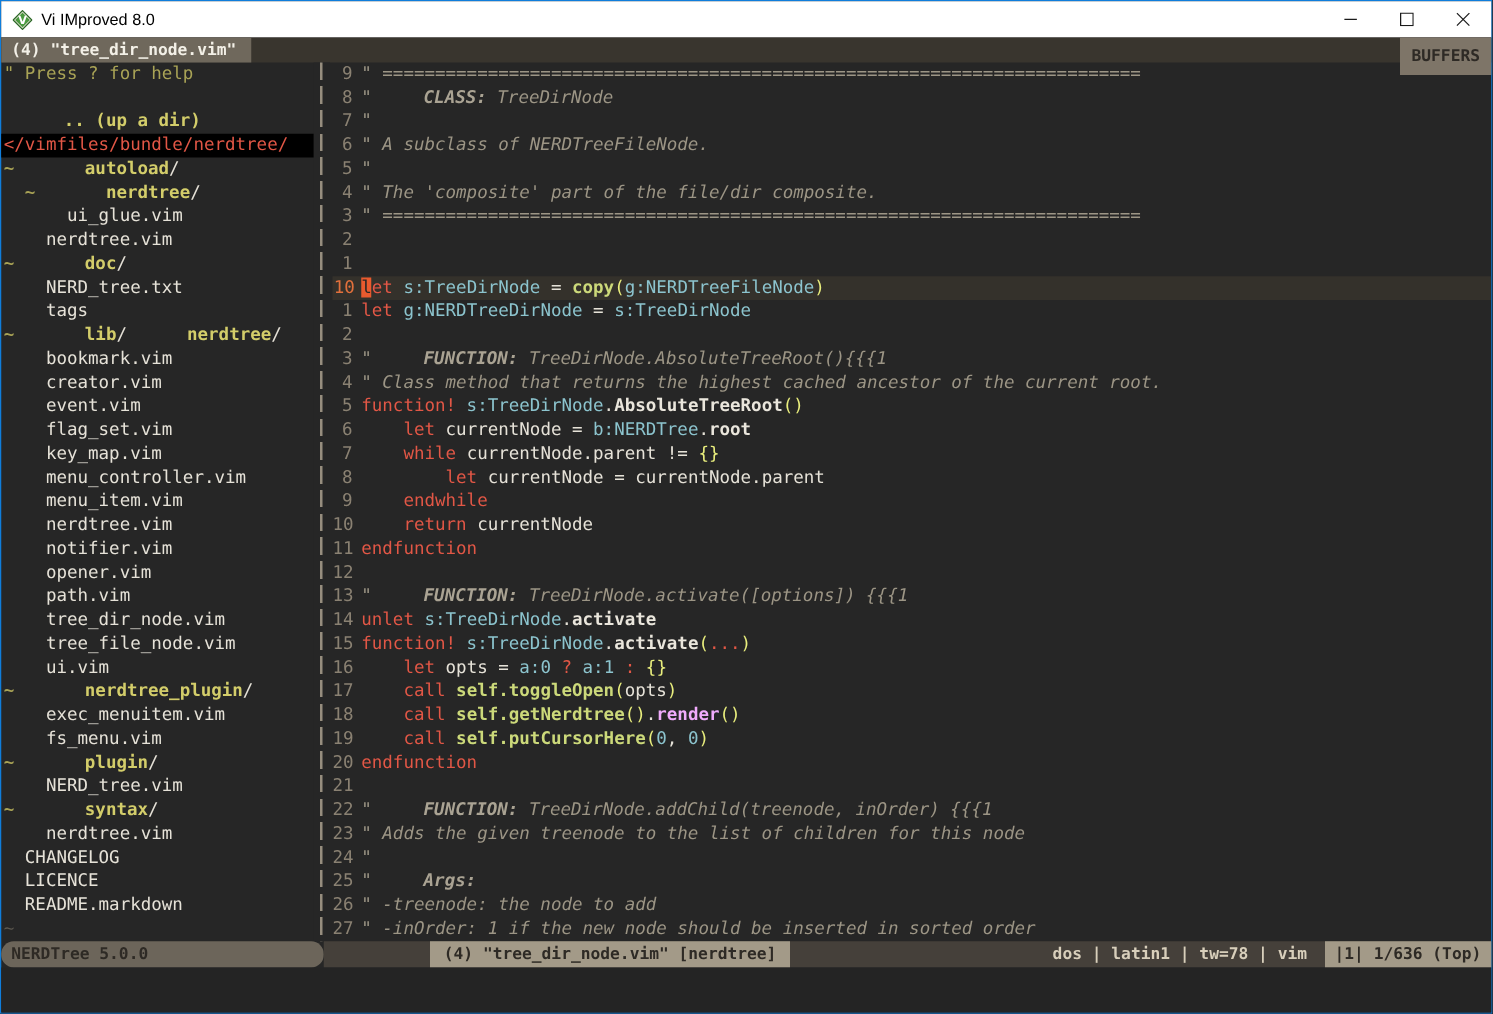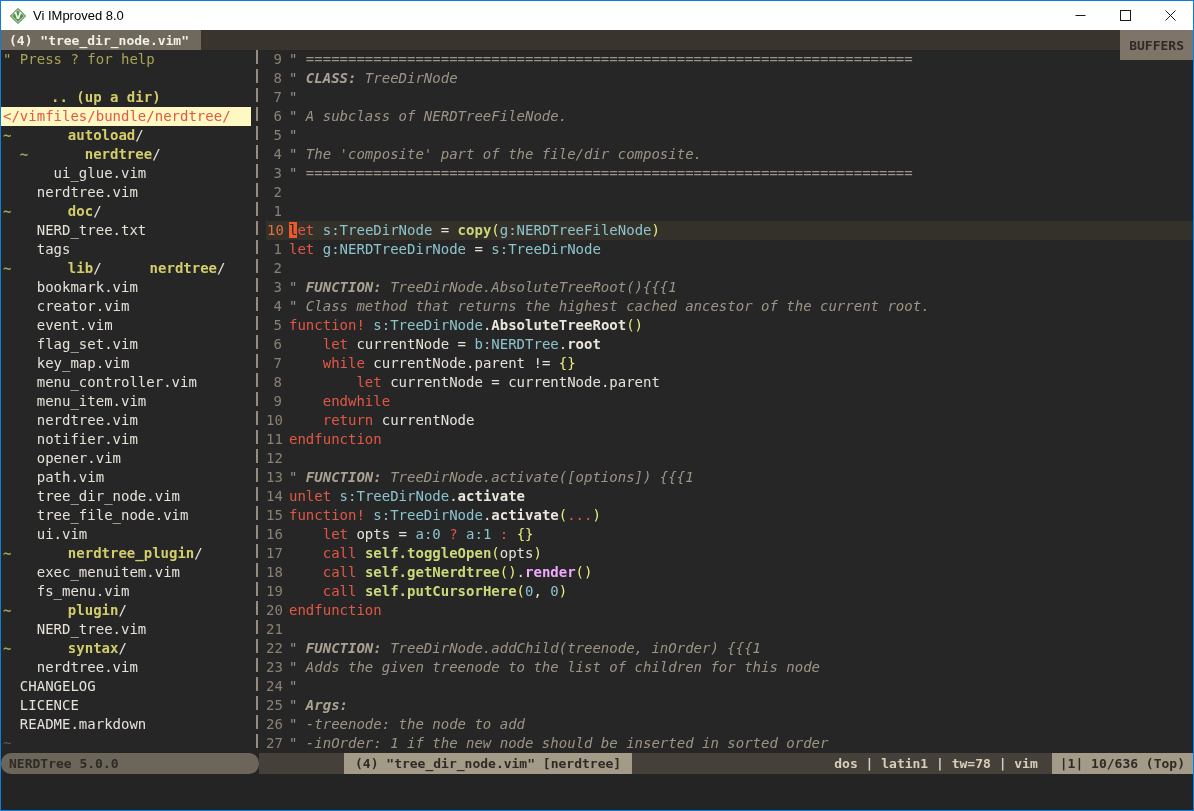--- a/index.html
+++ b/index.html
@@ -15,41 +15,41 @@
 
   
   .tabline { height:20px; background:#39352e; display:flex; flex:none; font:bold 13px "DejaVu Sans Mono", monospace; }
   .tab-active { background:#6f685c; color:#f3f0e7; padding:0 12px 0 8px; display:flex; align-items:center; white-space:pre; }
   .tab-right { margin-left:auto; background:#7e7568; color:#2e2a25; padding:15px 9px; display:flex; align-items:center; }
 
   
   .content { height:703px; flex:none; display:flex; }
   .nerdtree { width:250px; flex:none; font:14px "DejaVu Sans Mono", monospace; line-height:19px; white-space:pre; padding-left:2px; }
   .nt-row { height:19px; margin-left:-2px; padding-left:2px; }
-  .nt-row.sel { background:#fef9c3; }
+  .nt-row.sel { background:#000000; }
   .nt-cm { color:#a9a356; }
   .nt-dir { color:#d3cd6a; font-weight:bold;margin-left:48px; }
   .nt-tl { color:#a9a356; font-weight:bold; }
   .nt-sl { color:#e6e2d8; }
   .nt-n { color:#e6e2d8; }
   .nt-sel { color:#e25746; }
   .nt-dim { color:#5d5950; }
 
   .separator { width:13px; flex:none; background-color:#262626;
     background-image:repeating-linear-gradient(180deg,#968d7e 0 14px,transparent 14px 19px);
     background-size:2px 100%; background-repeat:no-repeat; background-position:5px 0; }
 
   .editor { flex:1; font:14px "DejaVu Sans Mono", monospace; line-height:19px; white-space:pre; padding-left:2px; overflow:hidden; }
   .ed-row { height:19px; display:flex; }
   .ed-row.cur { background:#34312b; }
   .lnum { width:23px; flex:none; color:#8a8172; text-align:right; padding-right:7px; }
   .ed-row.cur .lnum { color:#e2703c; text-align:left; padding-left:1px; }
   .tk-n { color:#e6e2d8; }
   .tk-c { color:#9c9585; font-style:italic; }
-  .tk-cb { color:#aaa393; font-style:italic; font-weight:bold; }
+  .tk-cb { color:#aaa393; font-style:italic; font-weight:bold;margin-left:33px; }
   .tk-k { color:#e25746; }
   .tk-t { color:#8cc4ce; }
   .tk-f { color:#ccd97a; font-weight:bold; }
   .tk-p { color:#e9ee7d; }
   .tk-w { color:#eae6dc; font-weight:bold; }
   .tk-o { color:#f0abfc; font-weight:bold; }
   .tk-cur { background:#ea5a2e; color:#262626; }
 
   
   .statusline { height:21px; flex:none; display:flex; font:bold 13px "DejaVu Sans Mono", monospace; white-space:pre; }
@@ -106,19 +106,19 @@
     <div class="separator"></div>
     <div class="editor"><div class="ed-row"><span class="lnum">9</span><span class="code"><span class="tk-c">" ========================================================================</span></span></div><div class="ed-row"><span class="lnum">8</span><span class="code"><span class="tk-c">" </span><span class="tk-cb">CLASS:</span><span class="tk-c"> TreeDirNode</span></span></div><div class="ed-row"><span class="lnum">7</span><span class="code"><span class="tk-c">"</span></span></div><div class="ed-row"><span class="lnum">6</span><span class="code"><span class="tk-c">" A subclass of NERDTreeFileNode.</span></span></div><div class="ed-row"><span class="lnum">5</span><span class="code"><span class="tk-c">"</span></span></div><div class="ed-row"><span class="lnum">4</span><span class="code"><span class="tk-c">" The 'composite' part of the file/dir composite.</span></span></div><div class="ed-row"><span class="lnum">3</span><span class="code"><span class="tk-c">" ========================================================================</span></span></div><div class="ed-row"><span class="lnum">2</span><span class="code"></span></div><div class="ed-row"><span class="lnum">1</span><span class="code"></span></div><div class="ed-row cur"><span class="lnum">10</span><span class="code"><span class="tk-cur">l</span><span class="tk-k">et</span><span class="tk-n"> </span><span class="tk-t">s:TreeDirNode</span><span class="tk-n"> = </span><span class="tk-f">copy</span><span class="tk-p">(</span><span class="tk-t">g:NERDTreeFileNode</span><span class="tk-p">)</span></span></div><div class="ed-row"><span class="lnum">1</span><span class="code"><span class="tk-k">let</span><span class="tk-n"> </span><span class="tk-t">g:NERDTreeDirNode</span><span class="tk-n"> = </span><span class="tk-t">s:TreeDirNode</span></span></div><div class="ed-row"><span class="lnum">2</span><span class="code"></span></div><div class="ed-row"><span class="lnum">3</span><span class="code"><span class="tk-c">" </span><span class="tk-cb">FUNCTION:</span><span class="tk-c"> TreeDirNode.AbsoluteTreeRoot(){{{1</span></span></div><div class="ed-row"><span class="lnum">4</span><span class="code"><span class="tk-c">" Class method that returns the highest cached ancestor of the current root.</span></span></div><div class="ed-row"><span class="lnum">5</span><span class="code"><span class="tk-k">function!</span><span class="tk-n"> </span><span class="tk-t">s:TreeDirNode</span><span class="tk-n">.</span><span class="tk-w">AbsoluteTreeRoot</span><span class="tk-p">()</span></span></div><div class="ed-row"><span class="lnum">6</span><span class="code"><span class="tk-n">    </span><span class="tk-k">let</span><span class="tk-n"> currentNode = </span><span class="tk-t">b:NERDTree</span><span class="tk-n">.</span><span class="tk-w">root</span></span></div><div class="ed-row"><span class="lnum">7</span><span class="code"><span class="tk-n">    </span><span class="tk-k">while</span><span class="tk-n"> currentNode.parent != </span><span class="tk-p">{}</span></span></div><div class="ed-row"><span class="lnum">8</span><span class="code"><span class="tk-n">        </span><span class="tk-k">let</span><span class="tk-n"> currentNode = currentNode.parent</span></span></div><div class="ed-row"><span class="lnum">9</span><span class="code"><span class="tk-n">    </span><span class="tk-k">endwhile</span></span></div><div class="ed-row"><span class="lnum">10</span><span class="code"><span class="tk-n">    </span><span class="tk-k">return</span><span class="tk-n"> currentNode</span></span></div><div class="ed-row"><span class="lnum">11</span><span class="code"><span class="tk-k">endfunction</span></span></div><div class="ed-row"><span class="lnum">12</span><span class="code"></span></div><div class="ed-row"><span class="lnum">13</span><span class="code"><span class="tk-c">" </span><span class="tk-cb">FUNCTION:</span><span class="tk-c"> TreeDirNode.activate([options]) {{{1</span></span></div><div class="ed-row"><span class="lnum">14</span><span class="code"><span class="tk-k">unlet</span><span class="tk-n"> </span><span class="tk-t">s:TreeDirNode</span><span class="tk-n">.</span><span class="tk-w">activate</span></span></div><div class="ed-row"><span class="lnum">15</span><span class="code"><span class="tk-k">function!</span><span class="tk-n"> </span><span class="tk-t">s:TreeDirNode</span><span class="tk-n">.</span><span class="tk-w">activate</span><span class="tk-p">(</span><span class="tk-k">...</span><span class="tk-p">)</span></span></div><div class="ed-row"><span class="lnum">16</span><span class="code"><span class="tk-n">    </span><span class="tk-k">let</span><span class="tk-n"> opts = </span><span class="tk-t">a:0</span><span class="tk-n"> </span><span class="tk-k">?</span><span class="tk-n"> </span><span class="tk-t">a:1</span><span class="tk-n"> </span><span class="tk-k">:</span><span class="tk-n"> </span><span class="tk-p">{}</span></span></div><div class="ed-row"><span class="lnum">17</span><span class="code"><span class="tk-n">    </span><span class="tk-k">call</span><span class="tk-n"> </span><span class="tk-f">self.toggleOpen</span><span class="tk-p">(</span><span class="tk-n">opts</span><span class="tk-p">)</span></span></div><div class="ed-row"><span class="lnum">18</span><span class="code"><span class="tk-n">    </span><span class="tk-k">call</span><span class="tk-n"> </span><span class="tk-f">self.getNerdtree</span><span class="tk-p">()</span><span class="tk-n">.</span><span class="tk-o">render</span><span class="tk-p">()</span></span></div><div class="ed-row"><span class="lnum">19</span><span class="code"><span class="tk-n">    </span><span class="tk-k">call</span><span class="tk-n"> </span><span class="tk-f">self.putCursorHere</span><span class="tk-p">(</span><span class="tk-t">0</span><span class="tk-n">, </span><span class="tk-t">0</span><span class="tk-p">)</span></span></div><div class="ed-row"><span class="lnum">20</span><span class="code"><span class="tk-k">endfunction</span></span></div><div class="ed-row"><span class="lnum">21</span><span class="code"></span></div><div class="ed-row"><span class="lnum">22</span><span class="code"><span class="tk-c">" </span><span class="tk-cb">FUNCTION:</span><span class="tk-c"> TreeDirNode.addChild(treenode, inOrder) {{{1</span></span></div><div class="ed-row"><span class="lnum">23</span><span class="code"><span class="tk-c">" Adds the given treenode to the list of children for this node</span></span></div><div class="ed-row"><span class="lnum">24</span><span class="code"><span class="tk-c">"</span></span></div><div class="ed-row"><span class="lnum">25</span><span class="code"><span class="tk-c">" </span><span class="tk-cb">Args:</span></span></div><div class="ed-row"><span class="lnum">26</span><span class="code"><span class="tk-c">" -treenode: the node to add</span></span></div><div class="ed-row"><span class="lnum">27</span><span class="code"><span class="tk-c">" -inOrder: 1 if the new node should be inserted in sorted order</span></span></div></div>
   </div>
 
   <div class="statusline">
     <div class="sl-nerd">NERDTree 5.0.0</div>
     <div class="sl-rest">
       <div class="sl-gap"></div>
       <div class="sl-file">(4) "tree_dir_node.vim" [nerdtree]</div>
       <div class="sl-mode">dos | latin1 | tw=78 | vim</div>
-      <div class="sl-ruler">|1| 10/636 (Top)</div>
+      <div class="sl-ruler">|1| 1/636 (Top)</div>
     </div>
   </div>
 
   <div class="cmdline"></div>
 
 </div>
 
 </body></html>

